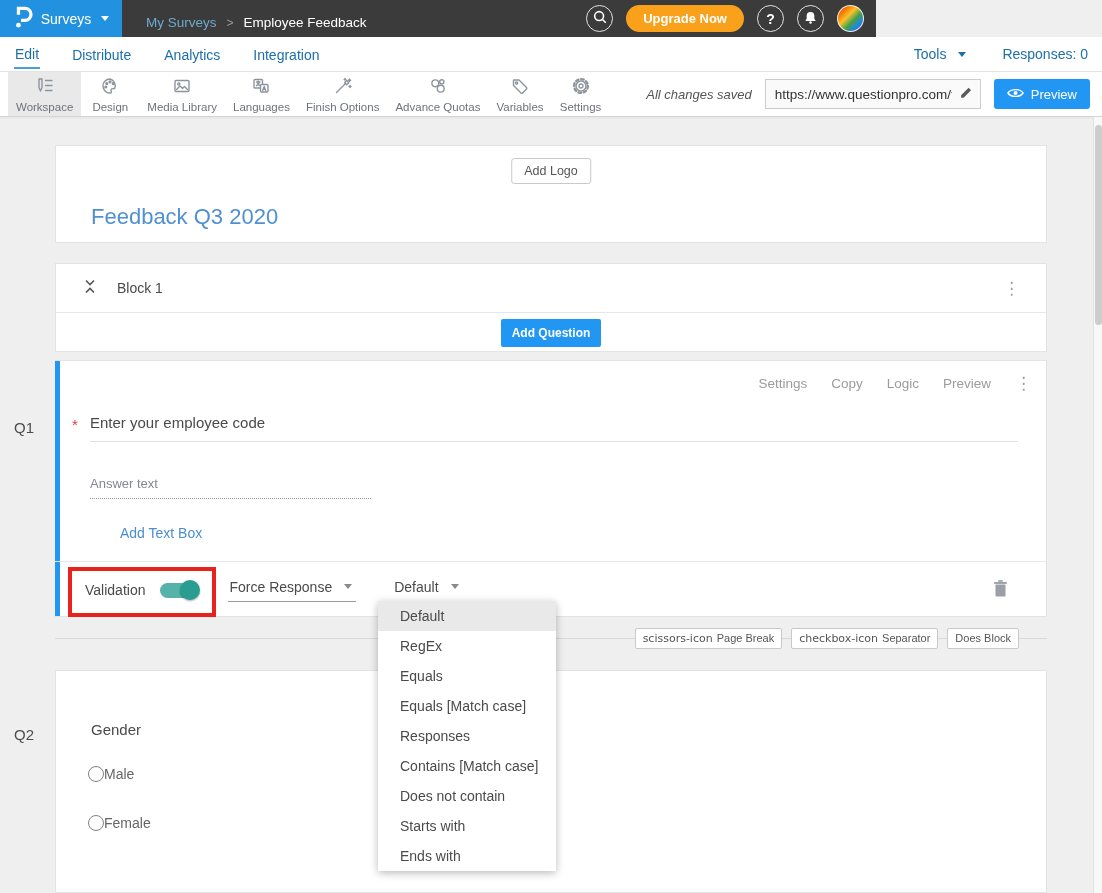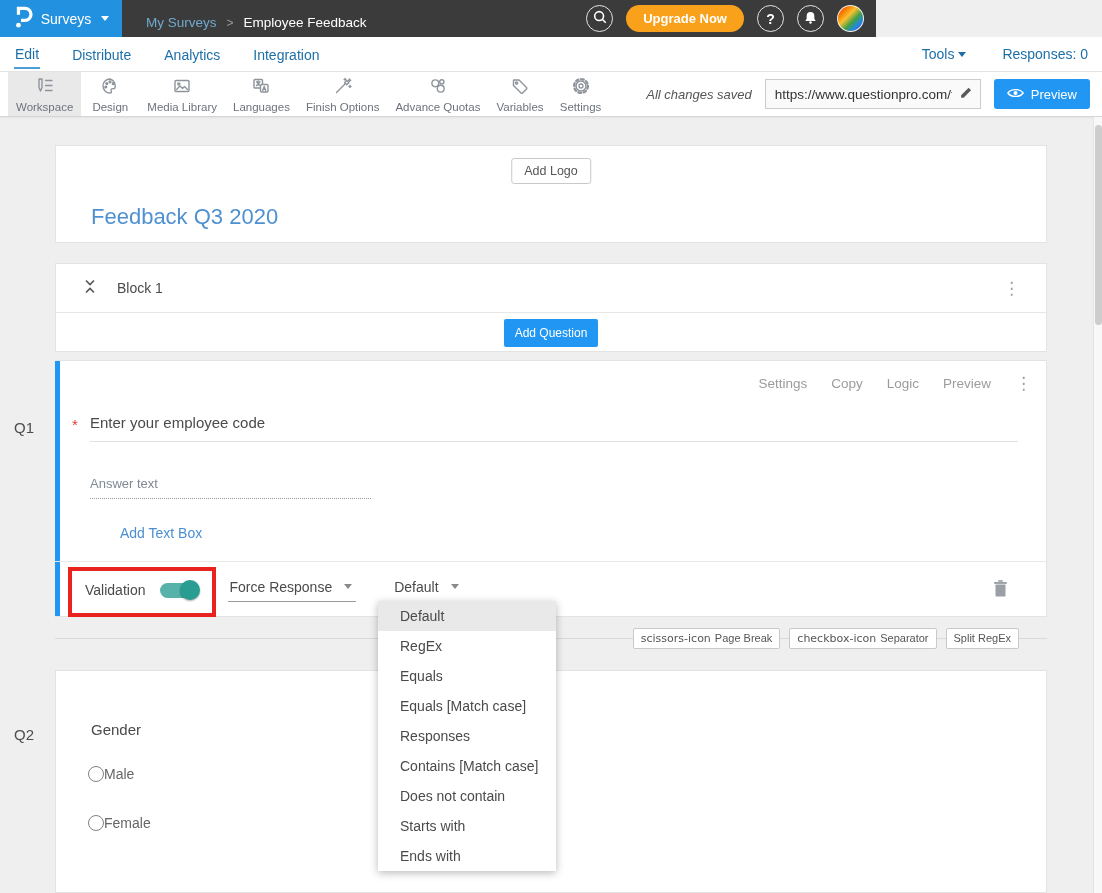--- a/index.html
+++ b/index.html
@@ -20,21 +20,21 @@
   .upgrade-btn { background:#f9a11b; color:#fff; font-size:13px; font-weight:bold; border:none; border-radius:14px; padding:6px 17px; cursor:pointer; }
   .avatar { width:27px; height:27px; border:1.5px solid rgba(255,255,255,.85); border-radius:50%; cursor:pointer;
             background:linear-gradient(135deg,#d63a3a 0%,#f57c00 22%,#fbc02d 40%,#43a047 60%,#1e88e5 78%,#7b1fa2 100%); }
 
   
   .navtabs { position:absolute; top:37px; left:0; width:1102px; height:34px; background:#fff; display:flex; align-items:center; padding:0 14px; }
   .tab { color:#1d6fa8; font-size:14px; margin-right:31px; padding:7px 1px 5px; cursor:pointer; }
   .tab.active { border-bottom:2px solid #4a9fd4; }
   .navtabs-right { margin-left:auto; display:flex; align-items:center; gap:36px; color:#1d6fa8; font-size:14px; }
   .tools-caret { border-top-color:#1d6fa8; margin-left:4px; }
-  .nav-link { cursor:pointer; display:flex; align-items:center; }
+  .nav-link { cursor:pointer; display:flex; align-items:center;gap:8px; }
 
   
   .toolbar { position:absolute; top:71px; left:0; width:1102px; height:46px; background:#fff; border-top:1px solid #e3e3e3; border-bottom:1px solid #d5d5d5; display:flex; align-items:stretch; padding-left:8px; box-shadow:0 1px 2px rgba(0,0,0,.05); }
   .tool-item { display:flex; flex-direction:column; align-items:center; justify-content:center; gap:3px; padding:0 8px; min-width:58px; cursor:pointer; color:#6d737c; font-size:11.5px; }
   .tool-item.active { background:#e9e9e9; }
   .tool-item svg { stroke:#8e949c; fill:none; stroke-width:1.4; stroke-linecap:round; stroke-linejoin:round; }
   .toolbar-right { margin-left:auto; display:flex; align-items:center; gap:13px; padding-right:12px; }
   .save-status { font-style:italic; font-size:13px; color:#555; }
   .url-wrap { position:relative; }
   .url-input { width:216px; height:30px; border:1px solid #ccc; background:#fafafa; font-size:13.5px; color:#333; padding:0 28px 0 9px; font-family:"Liberation Sans",sans-serif; }
@@ -48,21 +48,21 @@
   .survey-title { position:absolute; left:35px; top:58px; font-size:22px; color:#4f90d2; cursor:text; }
 
   .block-card { top:263px; height:89px; }
   .block-head { height:49px; border-bottom:1px solid #e7e7e7; display:flex; align-items:center; position:relative; }
   .collapse-icon { position:absolute; left:28px; cursor:pointer; }
   .collapse-icon svg { stroke:#555; stroke-width:1.6; fill:none; }
   .block-title { position:absolute; left:61px; font-size:14px; color:#4a4a4a; cursor:text; }
   .kebab { color:#9e9e9e; font-size:17px; letter-spacing:0; cursor:pointer; line-height:1; font-family:"DejaVu Sans",sans-serif; }
   .block-head .kebab { position:absolute; right:26px; }
   .addq-row { height:39px; display:flex; align-items:center; justify-content:center; }
-  .addq-btn { background:#2196f3; color:#fff; font-weight:normal; font-size:12px; border:none; border-radius:2px; padding:7px 11px; cursor:pointer; }
+  .addq-btn { background:#2196f3; color:#fff; font-weight:bold; font-size:12px; border:none; border-radius:2px; padding:7px 11px; cursor:pointer; }
 
   
   .q1-card { top:360px; height:257px; border-left:none; }
   .q-accent { position:absolute; left:0; top:0; bottom:0; width:5px; background:#2196f3; }
   .q-side-label { position:absolute; left:14px; font-size:15px; color:#4c4c4c; }
   .q-actions { position:absolute; top:14px; right:14px; display:flex; align-items:center; gap:24px; font-size:13.5px; color:#9c9c9c; }
   .q-actions span { cursor:pointer; }
   .q-title-star { position:absolute; left:17px; top:55px; color:#e53935; font-size:15px; }
   .q-title { position:absolute; left:35px; top:53px; font-size:15px; color:#4a4a4a; cursor:text; }
   .q-title-line { position:absolute; left:35px; right:28px; top:80px; border-bottom:1px solid #e0e0e0; }
@@ -341,21 +341,21 @@
 <div class="split-btns">
   <button class="split-btn">
     <span class="glyph">scissors-icon</span>
     <span>Page Break</span>
   </button>
   <button class="split-btn">
     <span class="glyph">checkbox-icon</span>
     <span>Separator</span>
   </button>
   <button class="split-btn">
-    <span>Split RegEx</span>
+    <span>Does Block</span>
   </button>
 </div>
 
 <span class="q-side-label" style="top:726px;">Q2</span>
 <div class="card q2-card">
   <span class="q2-title">Gender</span>
   <div class="radio-row" style="top:95px;">
     <span class="radio-circle"></span>
     <span class="radio-label">Male</span>
   </div>

